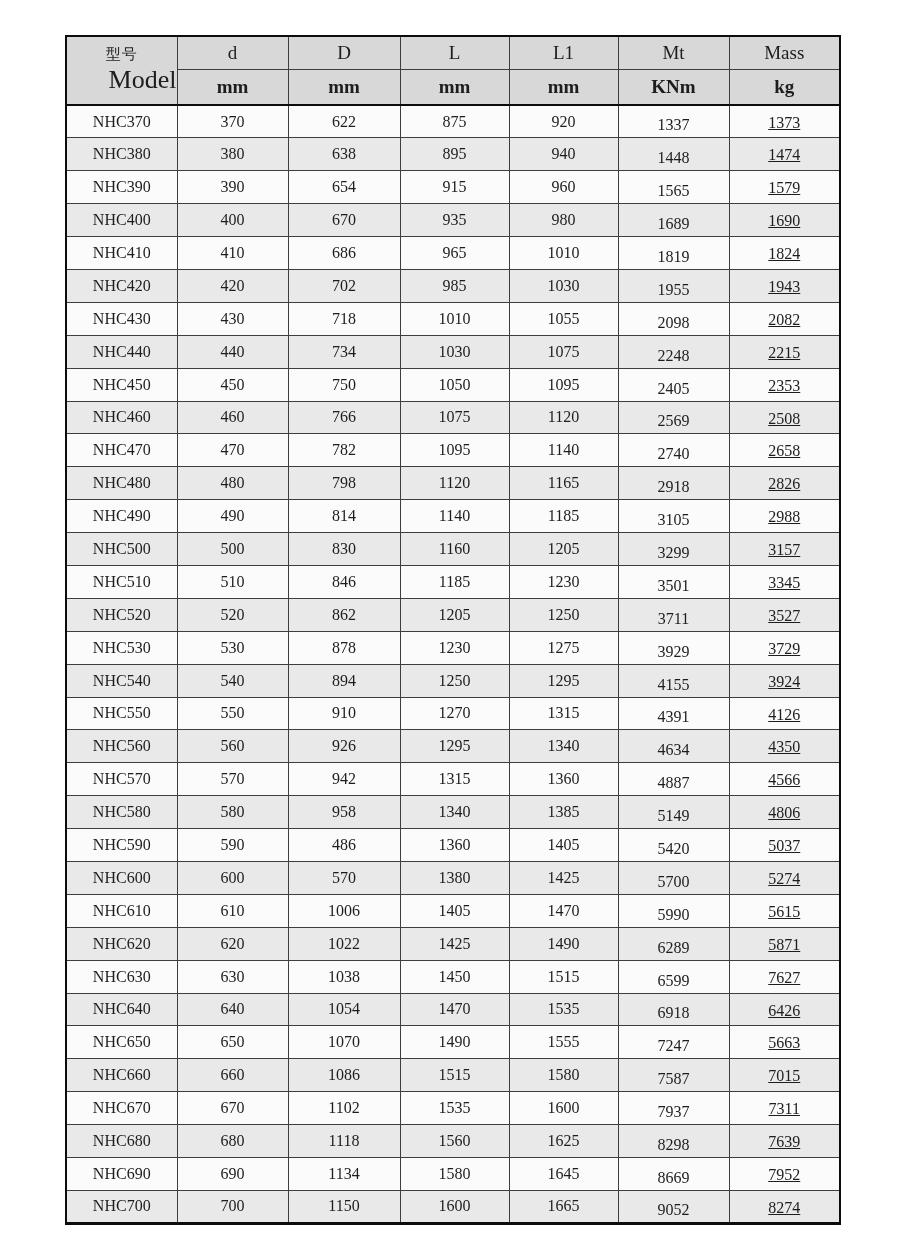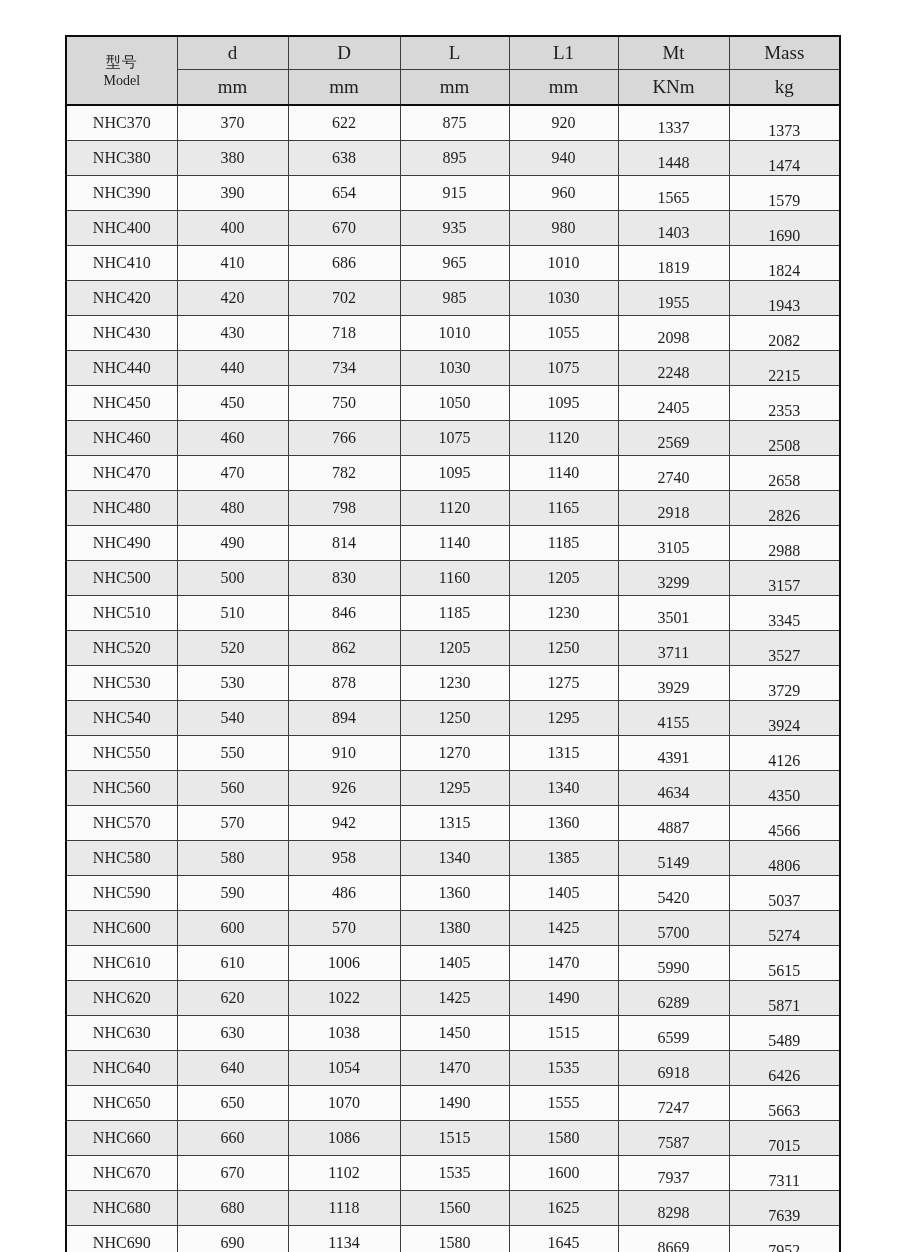--- a/index.html
+++ b/index.html
@@ -37,31 +37,31 @@
     overflow: hidden;
     white-space: nowrap;
   }
   thead { border-bottom: 2px solid #0c0c0c; }
   thead th {
     background: #d8d8d8;
     font-weight: normal;
     font-size: 19px;
   }
   tr.h-label th { height: 32px; }
-  tr.h-unit  th { height: 34px; }
+  tr.h-unit  th { height: 34px; font-weight: bold; }
   th.model-th { font-size: 17px; vertical-align: middle; }
   .model-cn { font-size: 15px; line-height: 1.35; letter-spacing: 1px; }
-  .model-en { font-size: 14px; line-height: 1.25; }
+  .model-en { font-size: 26px; line-height: 1.25; text-align: right; }
 
   tbody tr { height: 32.9px; border-radius: 10px; }
   tbody tr:nth-child(odd)  { background: #fbfbfb; }
   tbody tr:nth-child(even) { background: #e9e9e9; }
   td { font-size: 16px; vertical-align: middle; }
   td.cell-mt   { vertical-align: bottom; padding-bottom: 3px; margin-top: 28px; }
-  td.cell-mass { vertical-align: top;    padding-top: 16px; }
+  td.cell-mass { vertical-align: top;    padding-top: 8px; text-decoration: underline; }
 </style>
 </head>
 <body>
 
 <div class="page">
   <table class="spec-table">
     <colgroup>
       <col class="c-model">
         <col class="c-d">
         <col class="c-D">
@@ -119,21 +119,21 @@
           <td class="cell-l1">960</td>
           <td class="cell-mt">1565</td>
           <td class="cell-mass">1579</td>
         </tr>
         <tr>
           <td class="cell-model">NHC400</td>
           <td class="cell-d">400</td>
           <td class="cell-d">670</td>
           <td class="cell-l">935</td>
           <td class="cell-l1">980</td>
-          <td class="cell-mt">1403</td>
+          <td class="cell-mt">1689</td>
           <td class="cell-mass">1690</td>
         </tr>
         <tr>
           <td class="cell-model">NHC410</td>
           <td class="cell-d">410</td>
           <td class="cell-d">686</td>
           <td class="cell-l">965</td>
           <td class="cell-l1">1010</td>
           <td class="cell-mt">1819</td>
           <td class="cell-mass">1824</td>
@@ -327,21 +327,21 @@
           <td class="cell-mt">6289</td>
           <td class="cell-mass">5871</td>
         </tr>
         <tr>
           <td class="cell-model">NHC630</td>
           <td class="cell-d">630</td>
           <td class="cell-d">1038</td>
           <td class="cell-l">1450</td>
           <td class="cell-l1">1515</td>
           <td class="cell-mt">6599</td>
-          <td class="cell-mass">5489</td>
+          <td class="cell-mass">7627</td>
         </tr>
         <tr>
           <td class="cell-model">NHC640</td>
           <td class="cell-d">640</td>
           <td class="cell-d">1054</td>
           <td class="cell-l">1470</td>
           <td class="cell-l1">1535</td>
           <td class="cell-mt">6918</td>
           <td class="cell-mass">6426</td>
         </tr>

